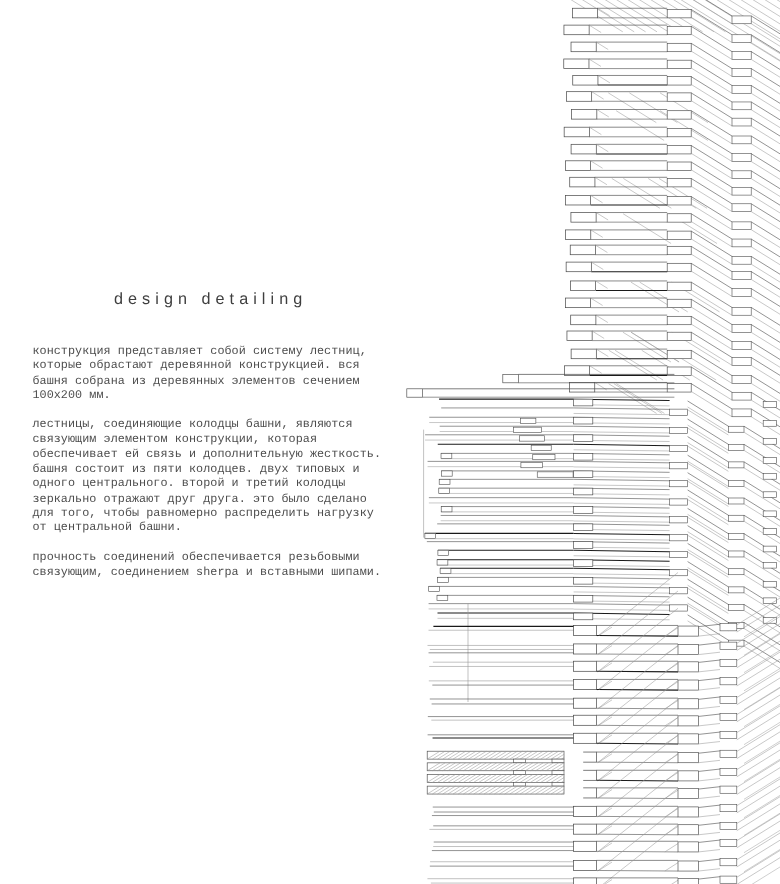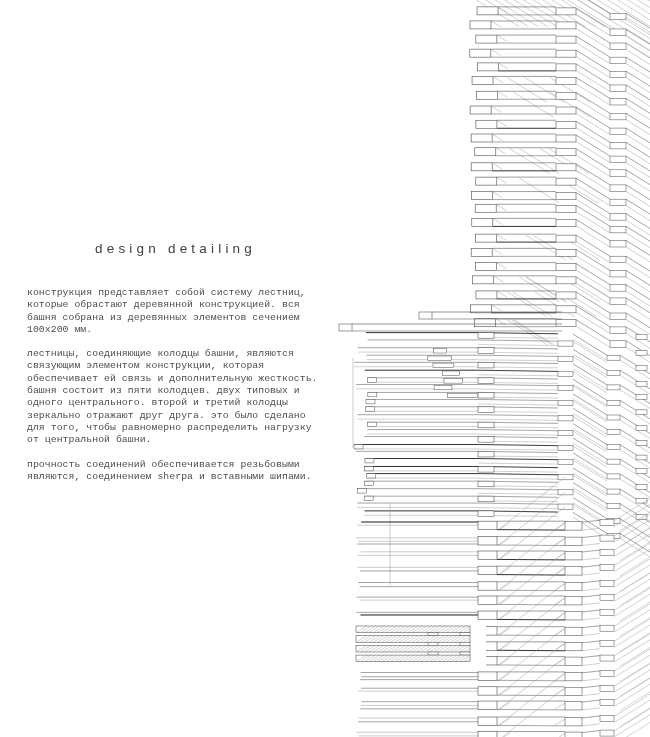--- a/index.html
+++ b/index.html
@@ -908,16 +908,16 @@
       <line x1="454.90000000000026" y1="661.7" x2="465.5451612903228" y2="655.1" stroke="#999999" stroke-width="0.45"></line>
       <line x1="459.2000000000003" y1="661.7" x2="469.84516129032284" y2="655.1" stroke="#999999" stroke-width="0.45"></line>
       <line x1="463.5000000000003" y1="661.7" x2="470" y2="657.6700000000002" stroke="#999999" stroke-width="0.45"></line>
       <line x1="467.8000000000003" y1="661.7" x2="470" y2="660.3360000000002" stroke="#999999" stroke-width="0.45"></line>
     </svg>
 
   <section class="text-col">
     <h1 class="page-title">design detailing</h1>
     <p class="body-par">конструкция представляет собой систему лестниц, которые обрастают деревянной конструкцией. вся башня собрана из деревянных элементов сечением 100x200 мм.</p>
     <p class="body-par">лестницы, соединяющие колодцы башни, являются связующим элементом конструкции, которая обеспечивает ей связь и дополнительную жесткость. башня состоит из пяти колодцев. двух типовых и одного центрального. второй и третий колодцы зеркально отражают друг друга. это было сделано для того, чтобы равномерно распределить нагрузку от центральной башни.</p>
-    <p class="body-par">прочность соединений обеспечивается резьбовыми являются, соединением sherpa и вставными шипами.</p>
+    <p class="body-par">прочность соединений обеспечивается резьбовыми связующим, соединением sherpa и вставными шипами.</p>
   </section>
 
 </main>
 
 </body></html>

